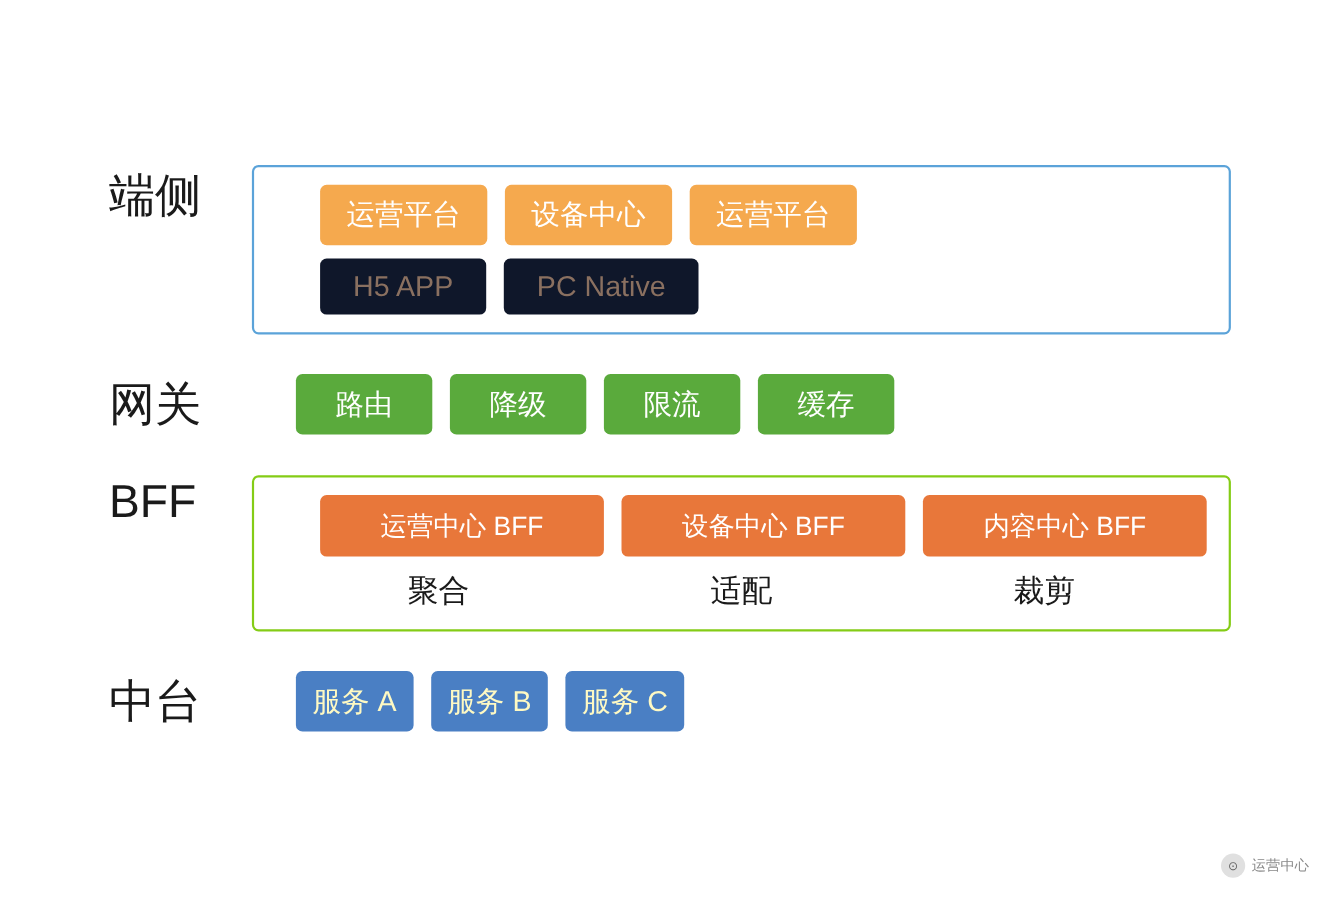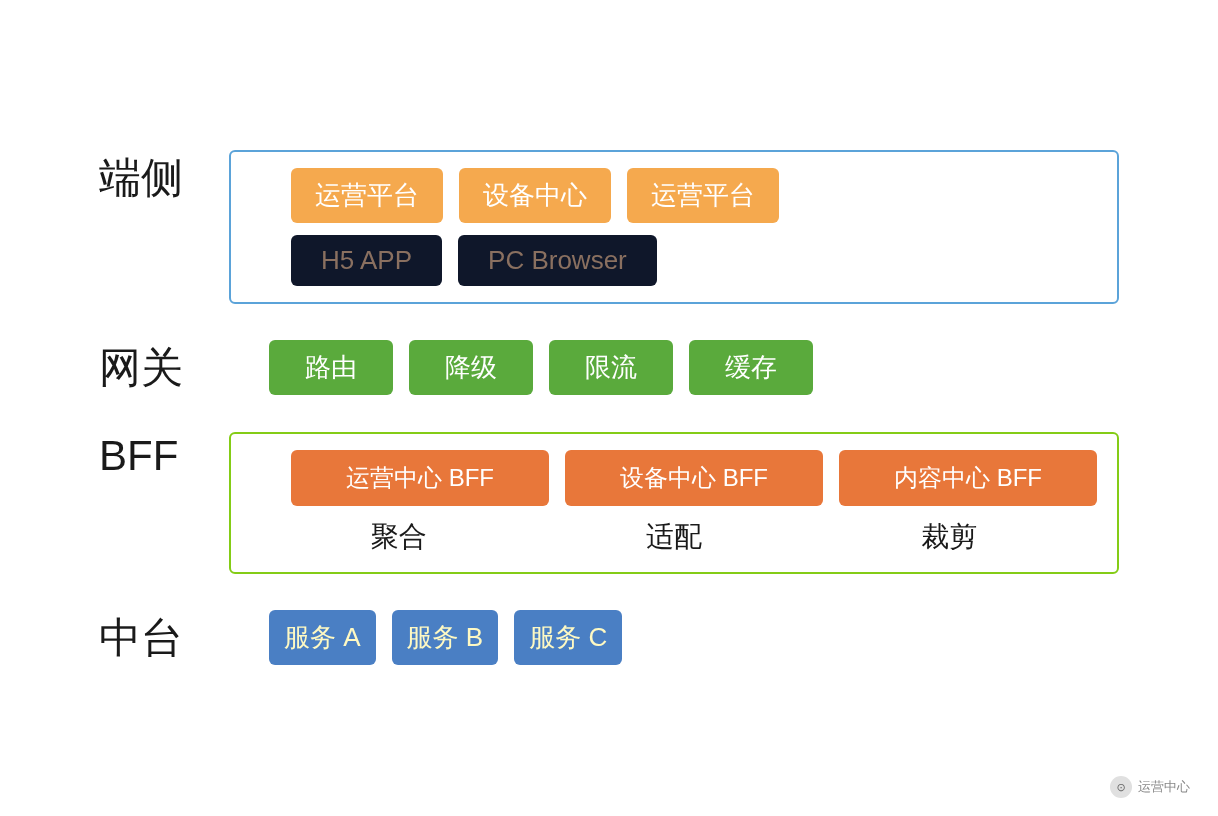--- a/index.html
+++ b/index.html
@@ -166,21 +166,21 @@
   <div class="row">
     <div class="row-label">端侧</div>
     <div class="bordered-box">
       <div class="chips-row">
         <div class="chip-orange">运营平台</div>
         <div class="chip-orange">设备中心</div>
         <div class="chip-orange">运营平台</div>
       </div>
       <div class="chips-row">
         <div class="chip-light-orange">H5 APP</div>
-        <div class="chip-light-orange">PC Browser</div>
+        <div class="chip-light-orange">PC Native</div>
       </div>
     </div>
   </div>
 
   <div class="row">
     <div class="row-label">网关</div>
     <div class="chips-row">
       <div class="chip-green">路由</div>
       <div class="chip-green">降级</div>
       <div class="chip-green">限流</div>

